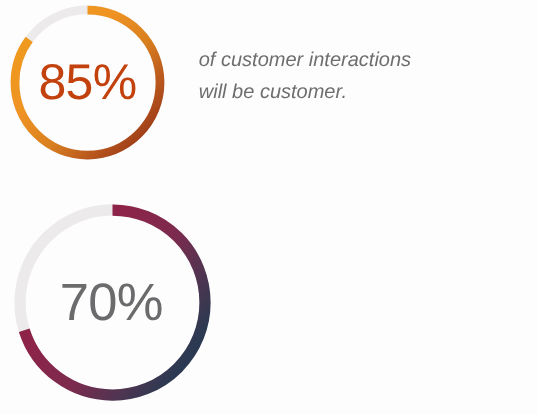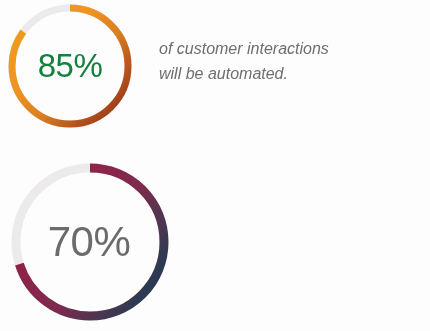--- a/index.html
+++ b/index.html
@@ -36,24 +36,24 @@
   }
   #donut-1 .donut-value {
     position: absolute;
     left: 0;
     top: 0;
     width: 140px;
     height: 132px;
     display: flex;
     align-items: center;
     justify-content: center;
-    font-size: 33px;
+    font-size: 40px;
     font-weight: 300;
     letter-spacing: -0.5px;
-    color: #15803d;
+    color: #c2410c;
     font-family: "Liberation Sans", sans-serif;
   }
   #caption-1 {
     position: absolute;
     left: 159px;
     top: 36px;
     width: 268px;
   }
 
   
@@ -112,21 +112,21 @@
 
         <circle cx="70" cy="66" r="58" fill="none" stroke="#eceaea" stroke-width="7"></circle>
 
         <circle cx="70" cy="66" r="58" fill="none" stroke="url(#grad85)" stroke-width="7" stroke-linecap="butt" stroke-dasharray="309.7 54.7" stroke-dashoffset="0" transform="rotate(-90 70 66)"></circle>
       </svg>
       <div class="donut-value">85%</div>
     </div>
 
     <div id="caption-1">
       <div class="caption-line">of customer interactions</div>
-      <div class="caption-line">will be automated.</div>
+      <div class="caption-line">will be customer.</div>
     </div>
   </div>
 
   <div class="stat-block" id="stat-block-2">
 
     <div id="donut-2">
       <svg width="178" height="178" viewBox="0 0 178 178">
         <defs>
           <linearGradient id="grad70" gradientUnits="userSpaceOnUse" x1="132" y1="28" x2="48" y2="150">
             <stop offset="0%" stop-color="#8e1f43"></stop>

